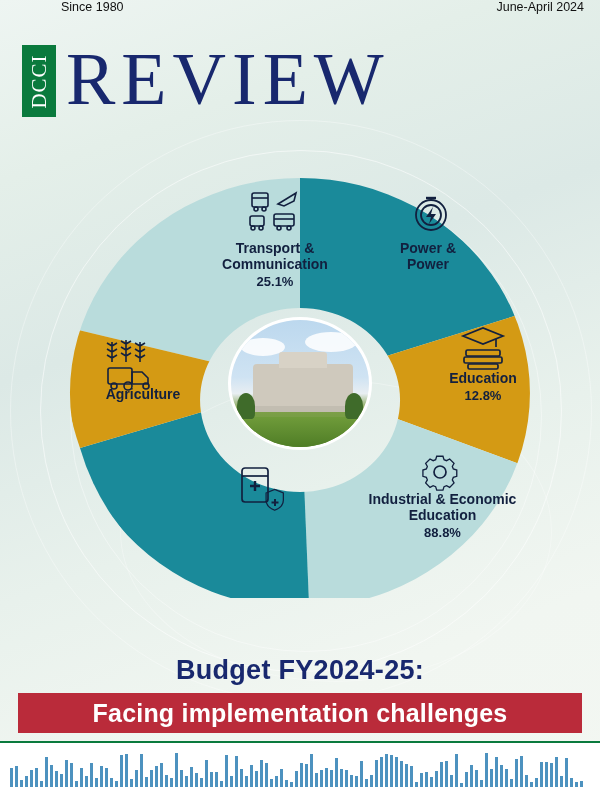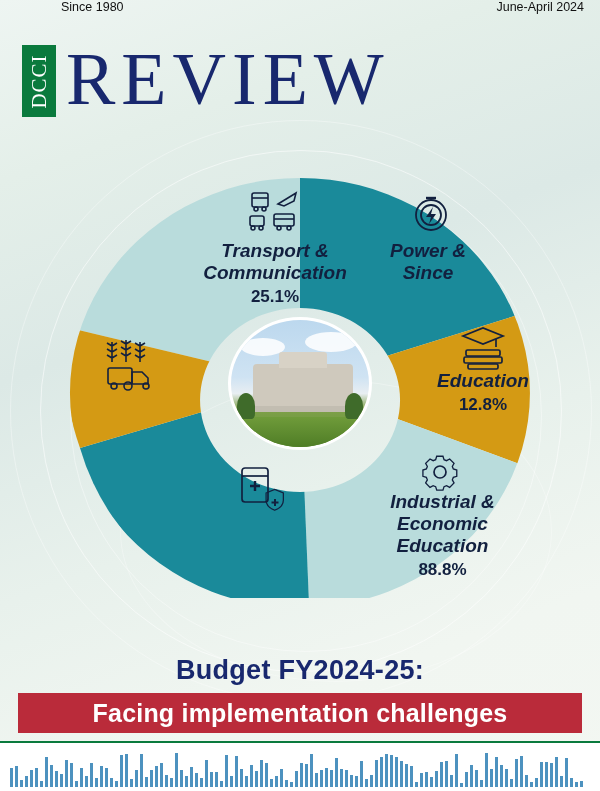--- a/index.html
+++ b/index.html
@@ -155,27 +155,26 @@
     right: 6px;
   }
 
   .seg-label {
     position: absolute;
     text-align: center;
     color: #12203f;
     line-height: 1.15;
   }
   .seg-label .name {
-    font-size: 19px;
+    font-size: 14px;
     font-weight: bold;
     display: block;
-    font-style: italic;
   }
   .seg-label .val {
-    font-size: 17px;
+    font-size: 13px;
     font-weight: bold;
     display: block;
     margin-top: 3px;
   }
   .seg-icon {
     position: absolute;
     color: #12203f;
   }
   .seg-icon svg { display: block; }
 
@@ -373,36 +372,37 @@
     </div>
 
     <div class="seg-label lbl-transport">
       <span class="name">Transport &amp;</span>
       <span class="name">Communication</span>
       <span class="val">25.1%</span>
     </div>
 
     <div class="seg-label lbl-power">
       <span class="name">Power &amp;</span>
-      <span class="name">Since</span>
+      <span class="name">Power</span>
     </div>
 
     <div class="seg-label lbl-education">
       <span class="name">Education</span>
       <span class="val">12.8%</span>
     </div>
 
     <div class="seg-label lbl-industrial">
       <span class="name">Industrial &amp; Economic</span>
       <span class="name">Education</span>
       <span class="val">88.8%</span>
     </div>
 
 
     <div class="seg-label lbl-agri">
+      <span class="name">Agriculture</span>
     </div>
 
   </div>
 
   <div class="budget-title">Budget FY2024-25:</div>
 
   <div class="subtitle-bar">
     <div class="txt">Facing implementation challenges</div>
   </div>
 

